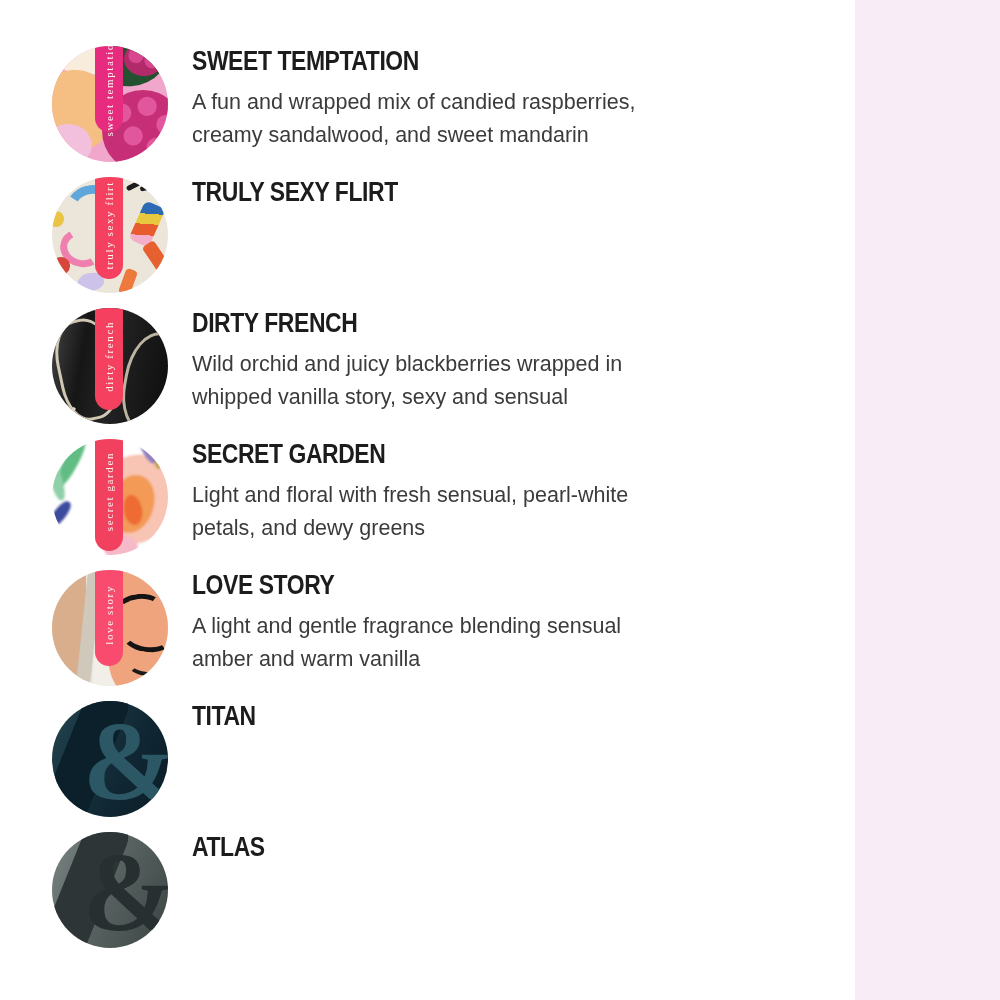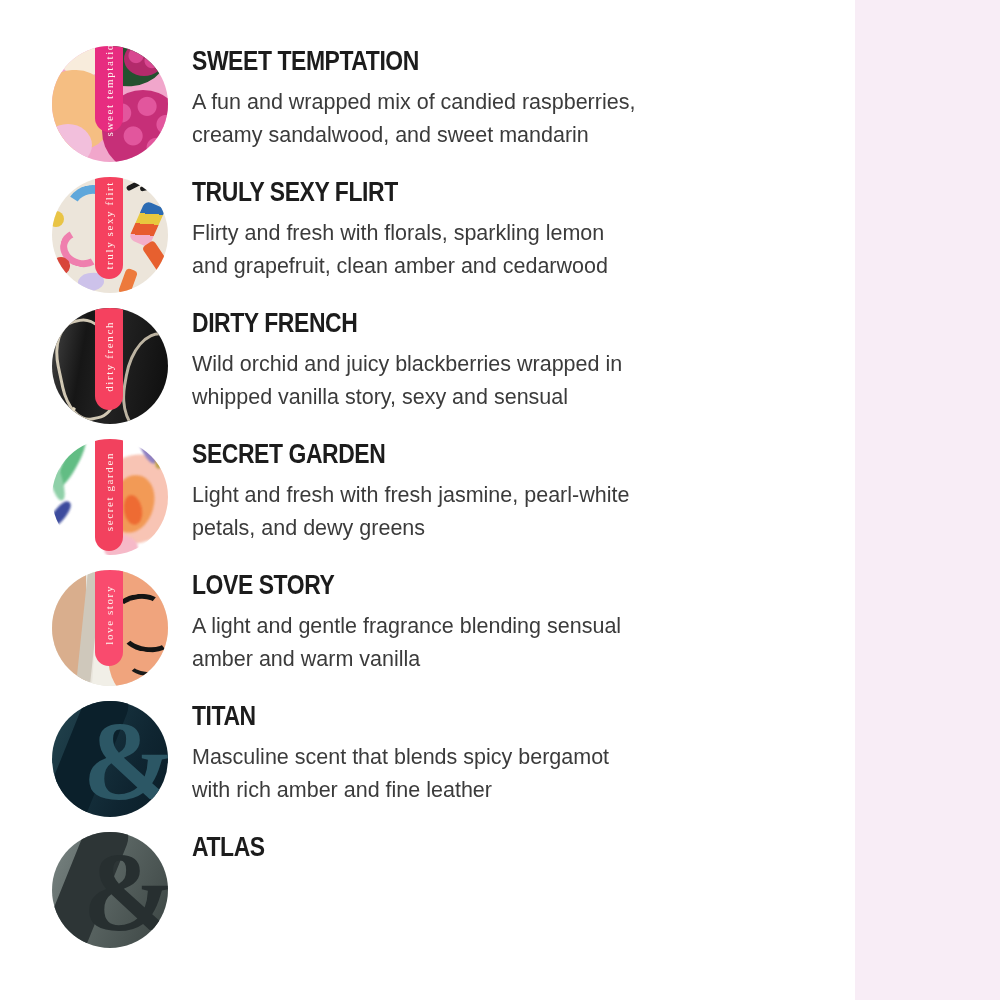--- a/index.html
+++ b/index.html
@@ -123,22 +123,20 @@
         <div class="shape t2-orange1"></div>
         <div class="shape t2-orange2"></div>
         <div class="shape t2-lav"></div>
         <div class="shape t2-red"></div>
         <div class="ribbon" style="background-color: rgb(245, 65, 95);">
             <span>truly sexy flirt</span>
           </div>
       </div>
       <div class="textcol">
         <div class="title">TRULY SEXY FLIRT</div>
-        <div class="desc">Flirty and fresh with florals, sparkling lemon
-and grapefruit, clean amber and cedarwood</div>
       </div>
     </div>
 
     <div class="row">
       <div class="thumb t3">
         <div class="shape t3-line1"></div>
         <div class="shape t3-line2"></div>
         <div class="shape t3-line3"></div>
         <div class="ribbon" style="background-color: rgb(245, 65, 95);">
             <span>dirty french</span>
@@ -161,21 +159,21 @@
         <div class="shape t4-core"></div>
         <div class="shape t4-purple"></div>
         <div class="shape t4-olive"></div>
         <div class="shape t4-pinkb"></div>
         <div class="ribbon" style="background-color: rgb(242, 65, 94);">
             <span>secret garden</span>
           </div>
       </div>
       <div class="textcol">
         <div class="title">SECRET GARDEN</div>
-        <div class="desc">Light and fresh with fresh jasmine, pearl-white
+        <div class="desc">Light and floral with fresh sensual, pearl-white
 petals, and dewy greens</div>
       </div>
     </div>
 
     <div class="row">
       <div class="thumb t5">
         <div class="shape t5-band1"></div>
         <div class="shape t5-band2"></div>
         <div class="shape t5-band3"></div>
         <div class="shape t5-skin"></div>
@@ -194,22 +192,20 @@
     </div>
 
     <div class="row">
       <div class="thumb t6">
         <div class="shape t6-band"></div>
         <div class="shape t6-curve"></div>
         <span class="amp">&amp;</span>
       </div>
       <div class="textcol">
         <div class="title">TITAN</div>
-        <div class="desc">Masculine scent that blends spicy bergamot
-with rich amber and fine leather</div>
       </div>
     </div>
 
     <div class="row">
       <div class="thumb t7">
         <div class="shape t7-band"></div>
         <div class="shape t7-curve"></div>
         <span class="amp">&amp;</span>
       </div>
       <div class="textcol">

